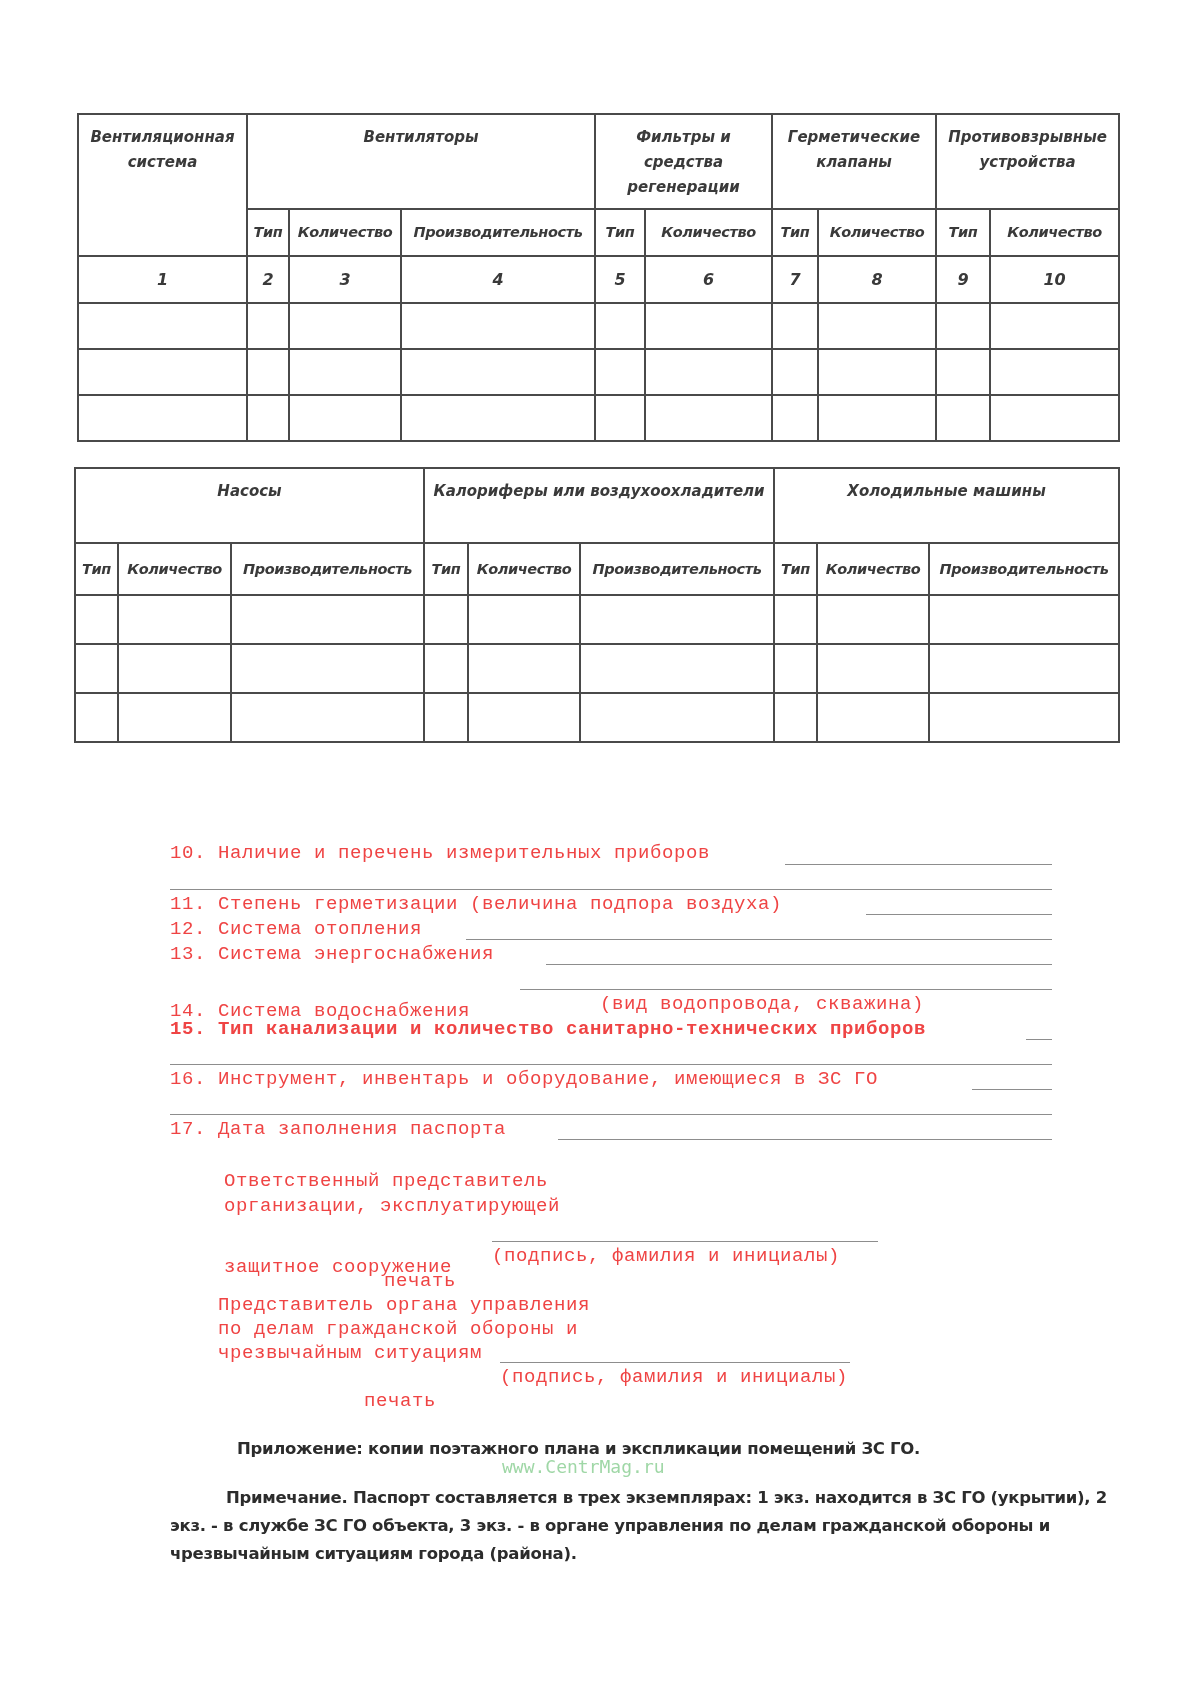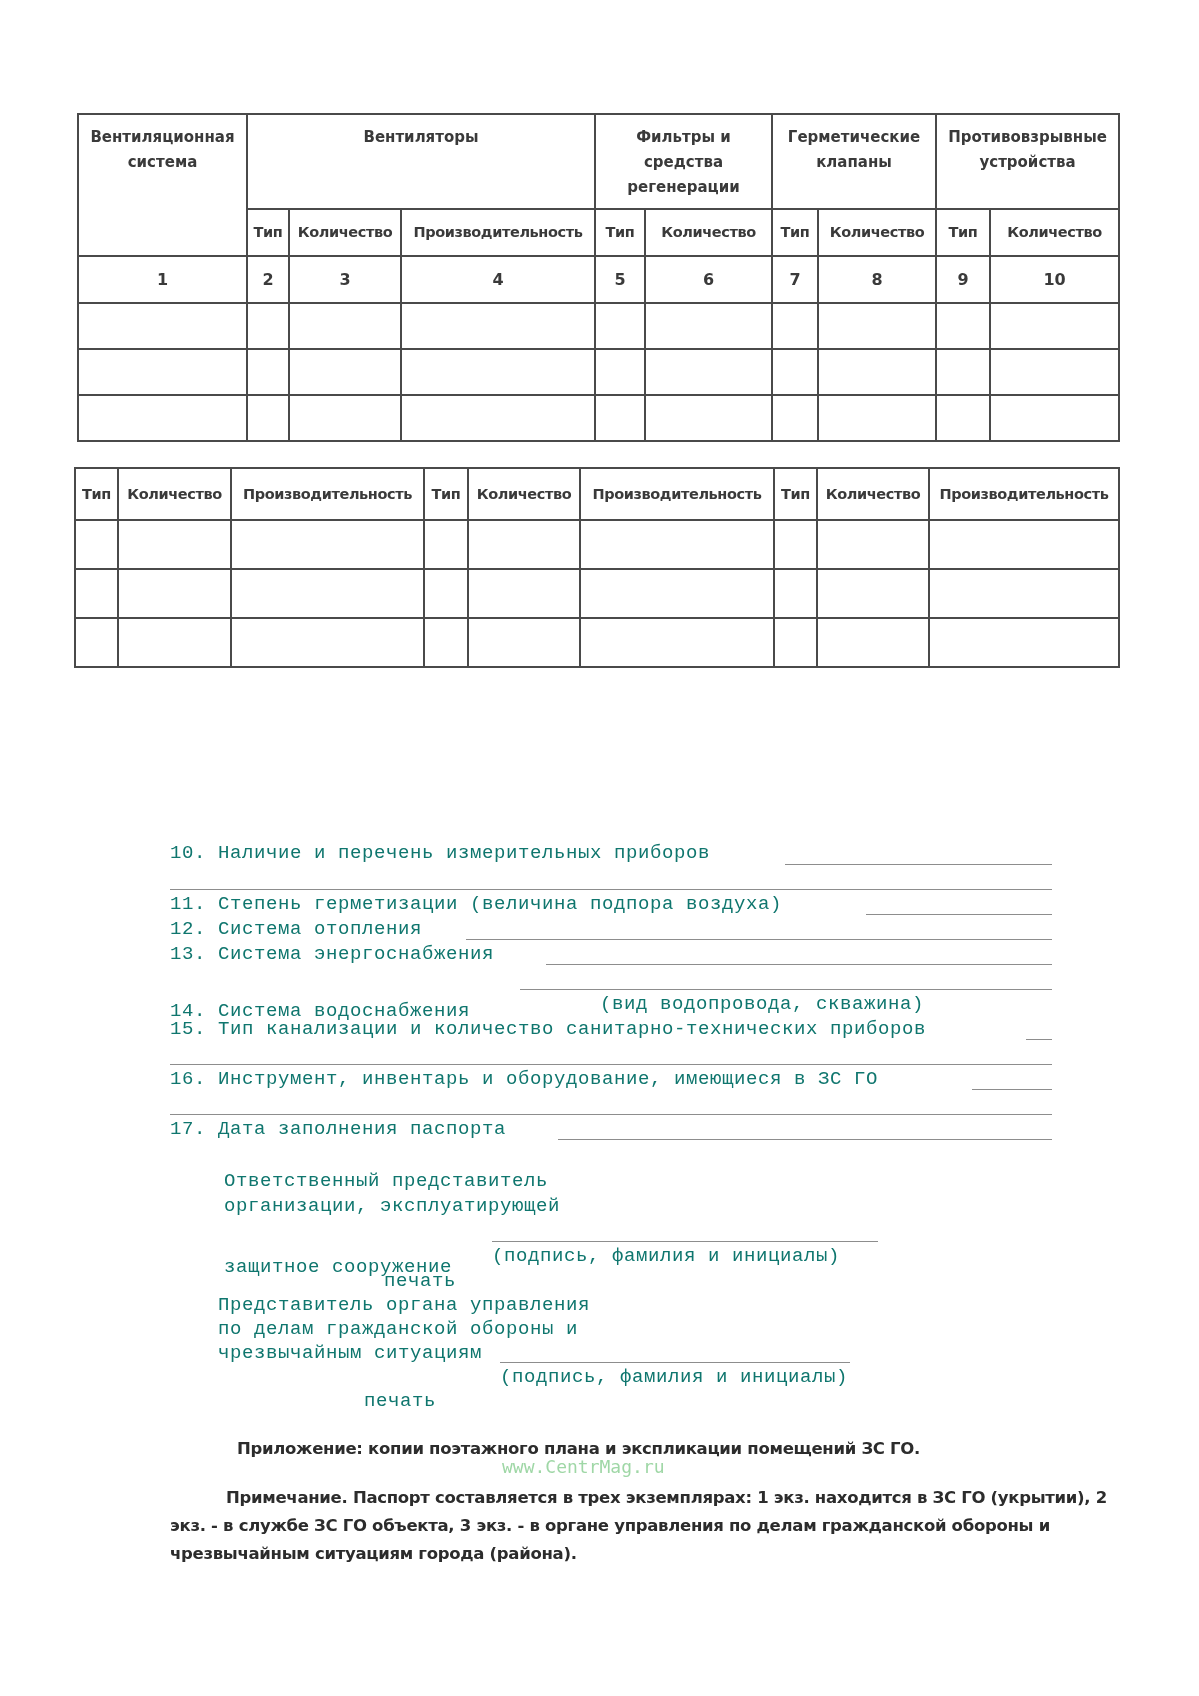--- a/index.html
+++ b/index.html
@@ -1,27 +1,27 @@
 <!DOCTYPE html>
 <html><head>
 <meta charset="utf-8">
 <style>
   html, body { margin: 0; padding: 0; background: #ffffff; }
   body { width: 1199px; height: 1696px; position: relative; overflow: hidden; }
   .tbl { position: absolute; border-collapse: collapse; table-layout: fixed;
-         font-family: "DejaVu Sans", sans-serif; color: #3a3a3a; }
+         font-family: "DejaVu Sans", sans-serif; color: #3a3a3a; font-style: italic; }
   .tbl td { border: 2px solid #4a4a4a; padding: 0; text-align: center; vertical-align: top;
             font-size: 15px; line-height: 25px; font-weight: bold; }
   .tbl td.hdr { padding-top: 10px; }
   .tbl td.sub { vertical-align: middle; font-size: 14.5px; letter-spacing: -0.4px; }
   .tbl td.num { vertical-align: middle; font-size: 16px; }
   #t1 { left: 77px; top: 113px; width: 1041px; }
   #t2 { left: 74px; top: 467px; width: 1044px; }
   .mono { position: absolute; font-family: "Liberation Mono", "DejaVu Sans Mono", monospace;
-          color: #0f766e; font-size: 19px; white-space: pre; line-height: 22px; letter-spacing: 0.6px; }
+          color: #ef4444; font-size: 19px; white-space: pre; line-height: 22px; letter-spacing: 0.6px; }
   .uline { position: absolute; border-bottom: 1.6px solid #8d8d8d; height: 0; }
   .note { position: absolute; font-family: "DejaVu Sans", sans-serif; color: #2c2c2c;
           font-size: 16.5px; font-weight: bold; line-height: 28px; letter-spacing: -0.3px; }
   .wm { position: absolute; font-family: "DejaVu Sans Mono", monospace; color: #9fd7a6; font-size: 18px; }
 </style>
 </head>
 <body>
 
 <table id="t1" class="tbl">
   <colgroup>
@@ -112,20 +112,25 @@
       <col style="width:113px">
       <col style="width:193px">
     <col style="width:44px">
       <col style="width:112px">
       <col style="width:194px">
     <col style="width:43px">
       <col style="width:112px">
       <col style="width:190px">
   </colgroup>
   <tbody>
+      <tr style="height:75px">
+    <td class="hdr" colspan="3">Насосы</td>
+    <td class="hdr" colspan="3">Калориферы или воздухоохладители</td>
+    <td class="hdr" colspan="3">Холодильные машины</td>
+  </tr>
   <tr style="height:52px">
     <td class="sub">Тип</td>
     <td class="sub">Количество</td>
     <td class="sub">Производительность</td>
     <td class="sub">Тип</td>
     <td class="sub">Количество</td>
     <td class="sub">Производительность</td>
     <td class="sub">Тип</td>
     <td class="sub">Количество</td>
     <td class="sub">Производительность</td>
@@ -176,21 +181,21 @@
 <div class="mono" style="left:170px; top:918px;font-family:Liberation Mono, monospace;">12. Система отопления</div>
 <div class="uline" style="left:466px; width:586px; top:939px;"></div>
 
 <div class="mono" style="left:170px; top:943px;">13. Система энергоснабжения</div>
 <div class="uline" style="left:546px; width:506px; top:964px;"></div>
 
 <div class="mono" style="left:170px; top:1000px;">14. Система водоснабжения</div>
 <div class="uline" style="left:520px; width:532px; top:989px;"></div>
 <div class="mono" style="left:600px; top:993px;">(вид водопровода, скважина)</div>
 
-<div class="mono" style="left:170px; top:1018px;">15. Тип канализации и количество санитарно-технических приборов</div>
+<div class="mono" style="left:170px; top:1018px;font-weight:bold;">15. Тип канализации и количество санитарно-технических приборов</div>
 <div class="uline" style="left:1026px; width:26px; top:1039px;"></div>
 <div class="uline" style="left:170px; width:882px; top:1064px;"></div>
 
 <div class="mono" style="left:170px; top:1068px;">16. Инструмент, инвентарь и оборудование, имеющиеся в ЗС ГО</div>
 <div class="uline" style="left:972px; width:80px; top:1089px;"></div>
 <div class="uline" style="left:170px; width:882px; top:1114px;"></div>
 
 <div class="mono" style="left:170px; top:1118px;">17. Дата заполнения паспорта</div>
 <div class="uline" style="left:558px; width:494px; top:1139px;"></div>
 

